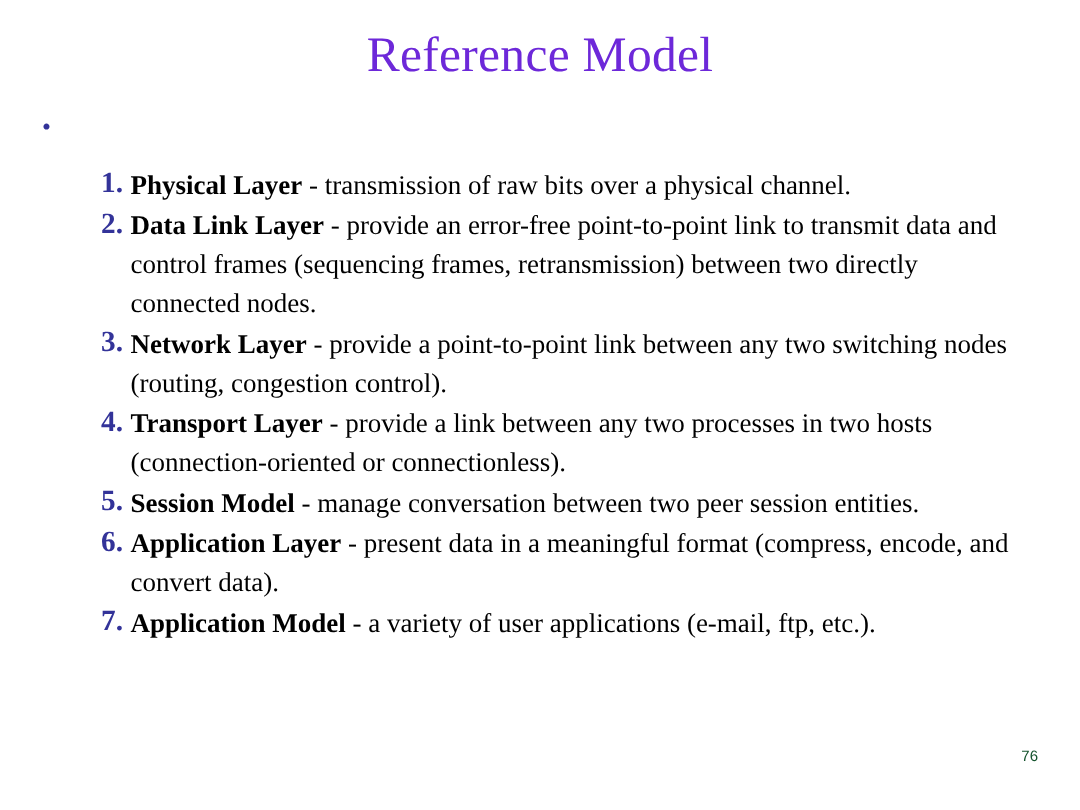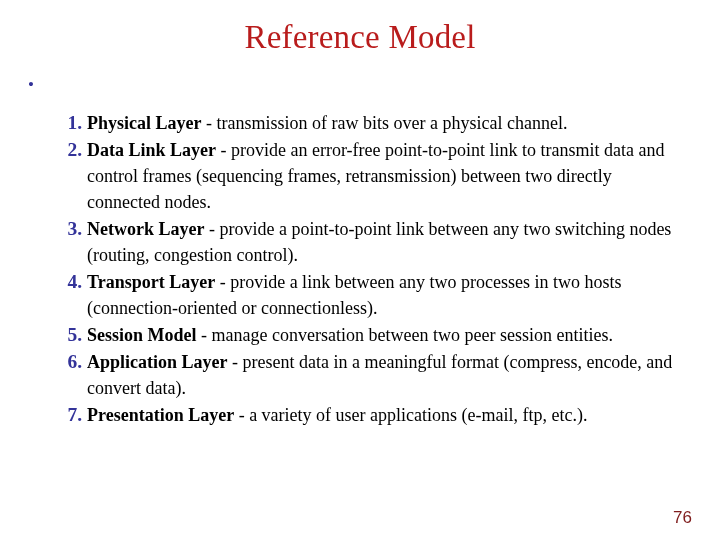--- a/index.html
+++ b/index.html
@@ -23,21 +23,21 @@
     box-sizing: border-box;
   }
 
   
   .slide-title {
     position: absolute;
     top: 18px;
     left: 0;
     width: 720px;
     text-align: center;
-    color: #b91c1c;
+    color: #6d28d9;
     font-family: "Liberation Serif", "DejaVu Serif", serif;
     font-size: 33px;
     font-weight: normal;
     line-height: 38px;
     letter-spacing: 0.2px;
     white-space: nowrap;
   }
 
   
   .bullet-row {
@@ -98,24 +98,24 @@
     font-weight: bold;
   }
   .num-body .layer-desc {
     font-weight: normal;
   }
 
   
   .page-number {
     position: absolute;
     right: 28px;
-    bottom: 15px;
-    color: #7f1d1d;
+    bottom: 28px;
+    color: #14532d;
     font-family: "Liberation Sans", "DejaVu Sans", sans-serif;
-    font-size: 17px;
+    font-size: 10px;
     line-height: 14px;
   }
 </style>
 </head>
 <body>
 
 <div class="slide">
 
   <div class="slide-title">Reference Model</div>
 
@@ -150,20 +150,20 @@
       <span class="num-body"><span class="layer-name">Session Model</span><span class="layer-desc"> - manage conversation between two peer session entities.</span></span>
     </div>
 
     <div class="num-item">
       <span class="num-marker">6.</span>
       <span class="num-body"><span class="layer-name">Application Layer</span><span class="layer-desc"> - present data in a meaningful format (compress, encode, and convert data).</span></span>
     </div>
 
     <div class="num-item">
       <span class="num-marker">7.</span>
-      <span class="num-body"><span class="layer-name">Presentation Layer</span><span class="layer-desc"> - a variety of user applications (e-mail, ftp, etc.).</span></span>
+      <span class="num-body"><span class="layer-name">Application Model</span><span class="layer-desc"> - a variety of user applications (e-mail, ftp, etc.).</span></span>
     </div>
 
   </div>
 
   <div class="page-number">76</div>
 
 </div>
 
 </body></html>

